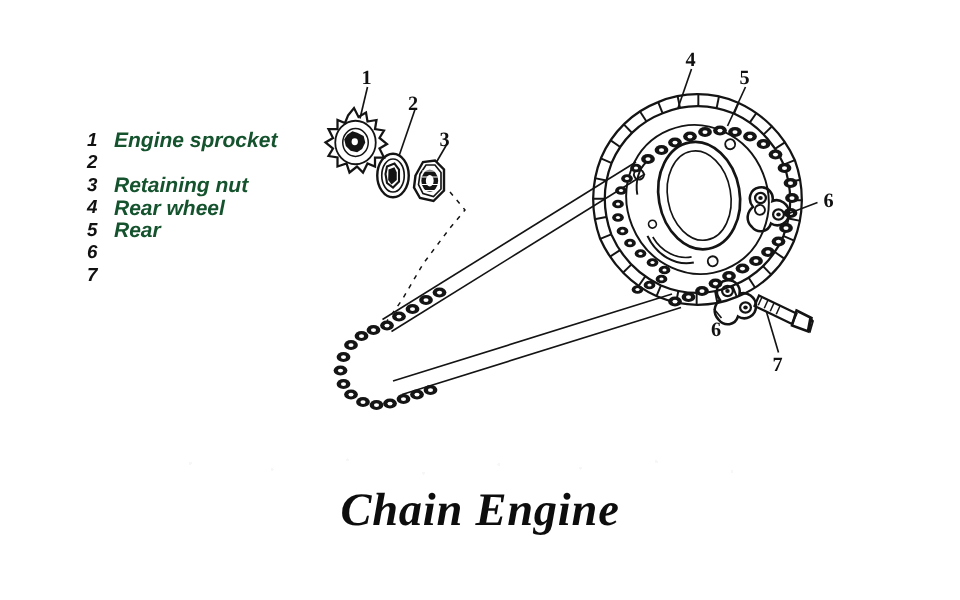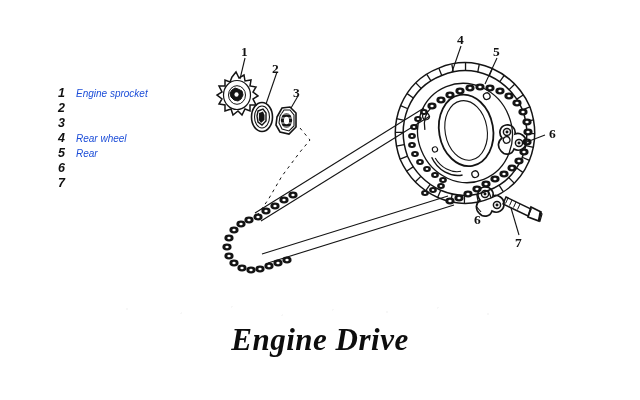--- a/index.html
+++ b/index.html
@@ -23,22 +23,22 @@
   .legend-row{
     display:flex;align-items:flex-start;
     height:15px;line-height:15px;
   }
   .legend-num{
     width:18px;flex:0 0 18px;
     font-style:italic;font-weight:bold;font-size:12.5px;
     color:#111;
   }
   .legend-label{
-    font-style:italic;font-weight:normal;font-size:10px;
-    color:#1d4ed8;white-space:nowrap;
+    font-style:italic;font-weight:bold;font-size:14px;
+    color:#14532d;white-space:nowrap;
   }
   .legend-row.cont .legend-num{visibility:hidden;}
 
   
   .callout{
     position:absolute;
     font-family:"Liberation Serif",serif;
     font-weight:bold;font-size:13.5px;color:#111;
     line-height:1;
   }
@@ -343,20 +343,21 @@
   <div class="legend">
     <div class="legend-row">
       <span class="legend-num">1</span>
       <span class="legend-label">Engine sprocket</span>
     </div>
     <div class="legend-row">
       <span class="legend-num">2</span>
     </div>
     <div class="legend-row">
       <span class="legend-num">3</span>
+      <span class="legend-label">Retaining nut</span>
     </div>
     <div class="legend-row">
       <span class="legend-num">4</span>
       <span class="legend-label">Rear wheel</span>
     </div>
     <div class="legend-row">
       <span class="legend-num">5</span>
       <span class="legend-label">Rear</span>
     </div>
     <div class="legend-row">
@@ -370,15 +371,15 @@
   <div class="callout" style="left:241px;top:45px;">1</div>
   <div class="callout" style="left:272px;top:62px;">2</div>
   <div class="callout" style="left:293px;top:86px;">3</div>
   <div class="callout" style="left:457px;top:33px;">4</div>
   <div class="callout" style="left:493px;top:45px;">5</div>
   <div class="callout" style="left:549px;top:127px;">6</div>
   <div class="callout" style="left:474px;top:213px;">6</div>
   <div class="callout" style="left:515px;top:236px;">7</div>
 
   <div class="speckle"></div>
-  <div class="title">Engine Drive</div>
+  <div class="title">Chain Engine</div>
 
 </div>
 
 </body></html>

